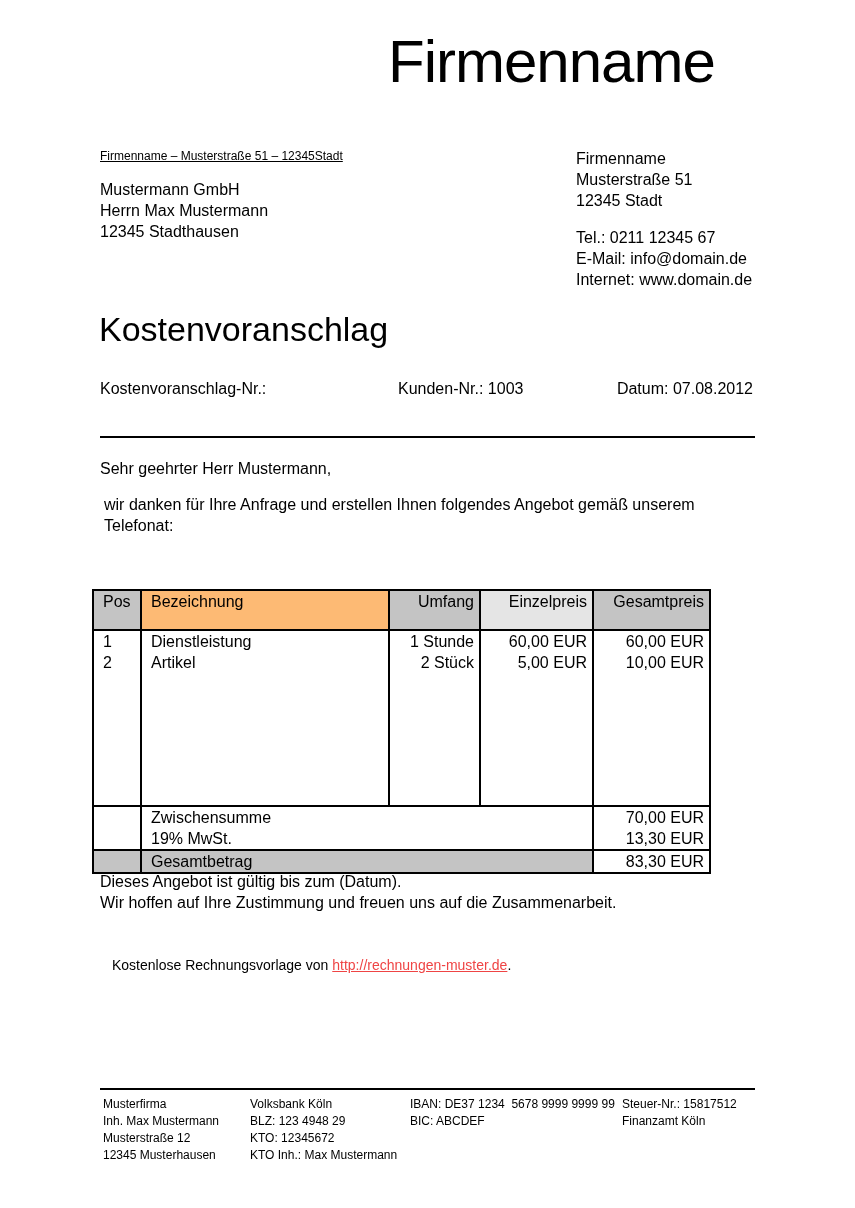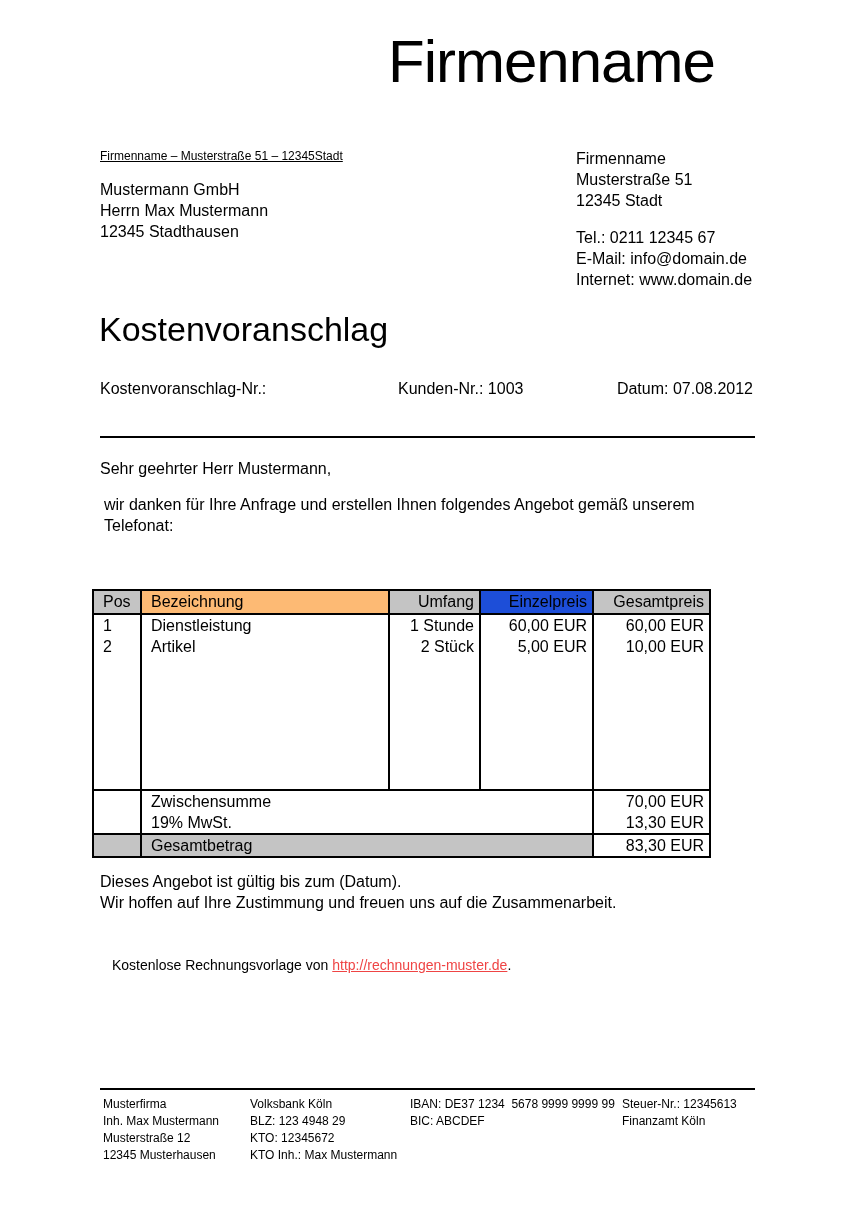--- a/index.html
+++ b/index.html
@@ -94,21 +94,21 @@
     vertical-align: top;
     padding: 0;
   }
   .items-table .col-pos   { width: 48px; }
   .items-table .col-desc  { width: 248px; }
   .items-table .col-qty   { width: 91px; }
   .items-table .col-unit  { width: 113px; }
   .items-table .col-total { width: 117px; }
 
   .items-table thead th {
-    height: 24px;
+    height: 40px;
     line-height: 22px;
     text-align: left;
   }
   .items-table .cell-line { height: 21px; line-height: 21px; white-space: nowrap; }
   .items-table .pad-l { padding-left: 9px; }
   .items-table .align-r { text-align: right; padding-right: 5px; }
 
   .items-table tbody .body-cell { height: 176px; }
   .items-table .totals-cell { height: 42px; }
   .items-table .grand-row td { height: 21px; }
@@ -185,21 +185,21 @@
         <col class="col-desc">
         <col class="col-qty">
         <col class="col-unit">
         <col class="col-total">
     </colgroup>
     <thead>
       <tr>
         <th class="pad-l header-bg" style="background: rgb(196, 196, 196);">Pos</th>
         <th class="pad-l header-bg" style="background: #fdba74;">Bezeichnung</th>
         <th class="align-r header-bg" style="background: rgb(196, 196, 196);">Umfang</th>
-        <th class="align-r header-bg" style="background: #1d4ed8;">Einzelpreis</th>
+        <th class="align-r header-bg" style="background: #e5e5e5;">Einzelpreis</th>
         <th class="align-r header-bg" style="background: rgb(196, 196, 196);">Gesamtpreis</th>
       </tr>
     </thead>
     <tbody>
       <tr>
         <td class="body-cell">
           <div class="cell-line pad-l">1</div>
           <div class="cell-line pad-l">2</div>
         </td>
         <td class="body-cell">
@@ -266,17 +266,17 @@
     <div>KTO: 12345672</div>
     <div>KTO Inh.: Max Mustermann</div>
   </div>
 
   <div class="footer-col footer-col-3">
     <div>IBAN: DE37 1234  5678 9999 9999 99</div>
     <div>BIC: ABCDEF</div>
   </div>
 
   <div class="footer-col footer-col-4">
-    <div>Steuer-Nr.: 12345613</div>
+    <div>Steuer-Nr.: 15817512</div>
     <div>Finanzamt Köln</div>
   </div>
 
 </div>
 
 </body></html>

